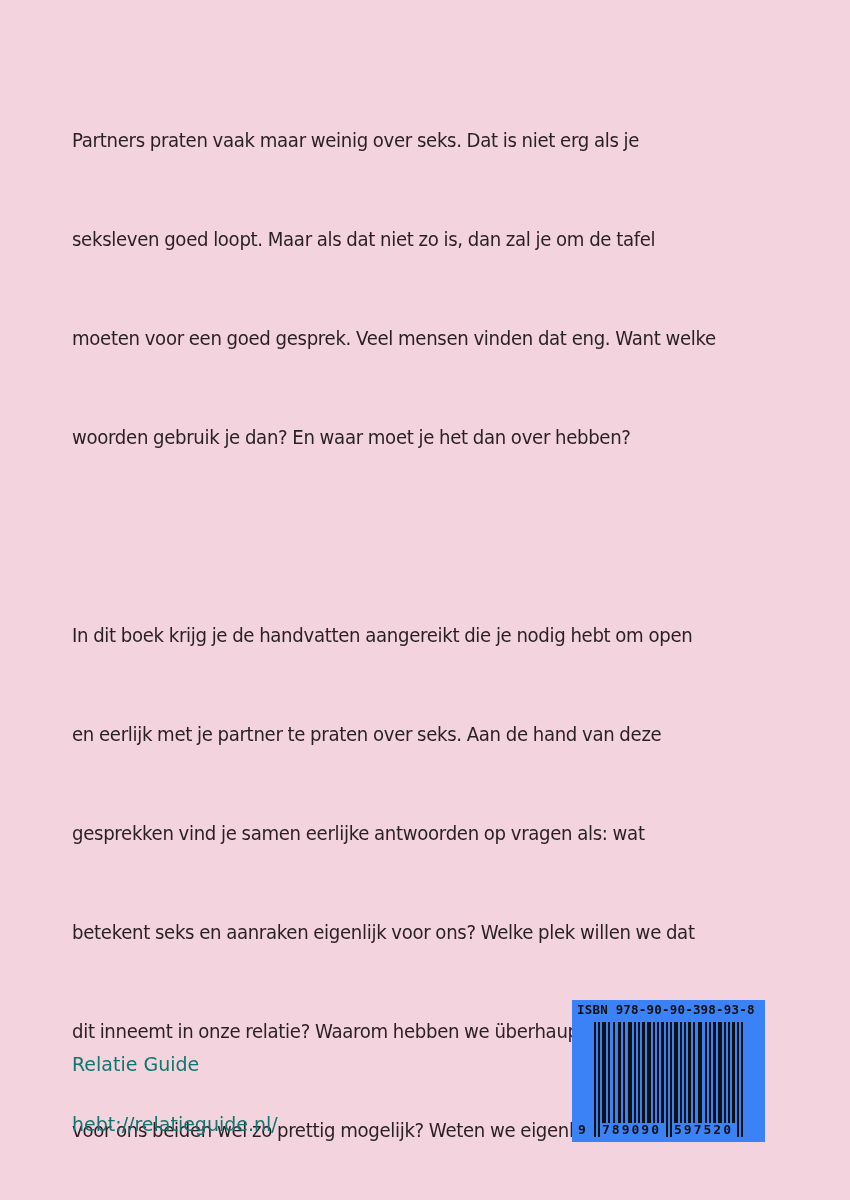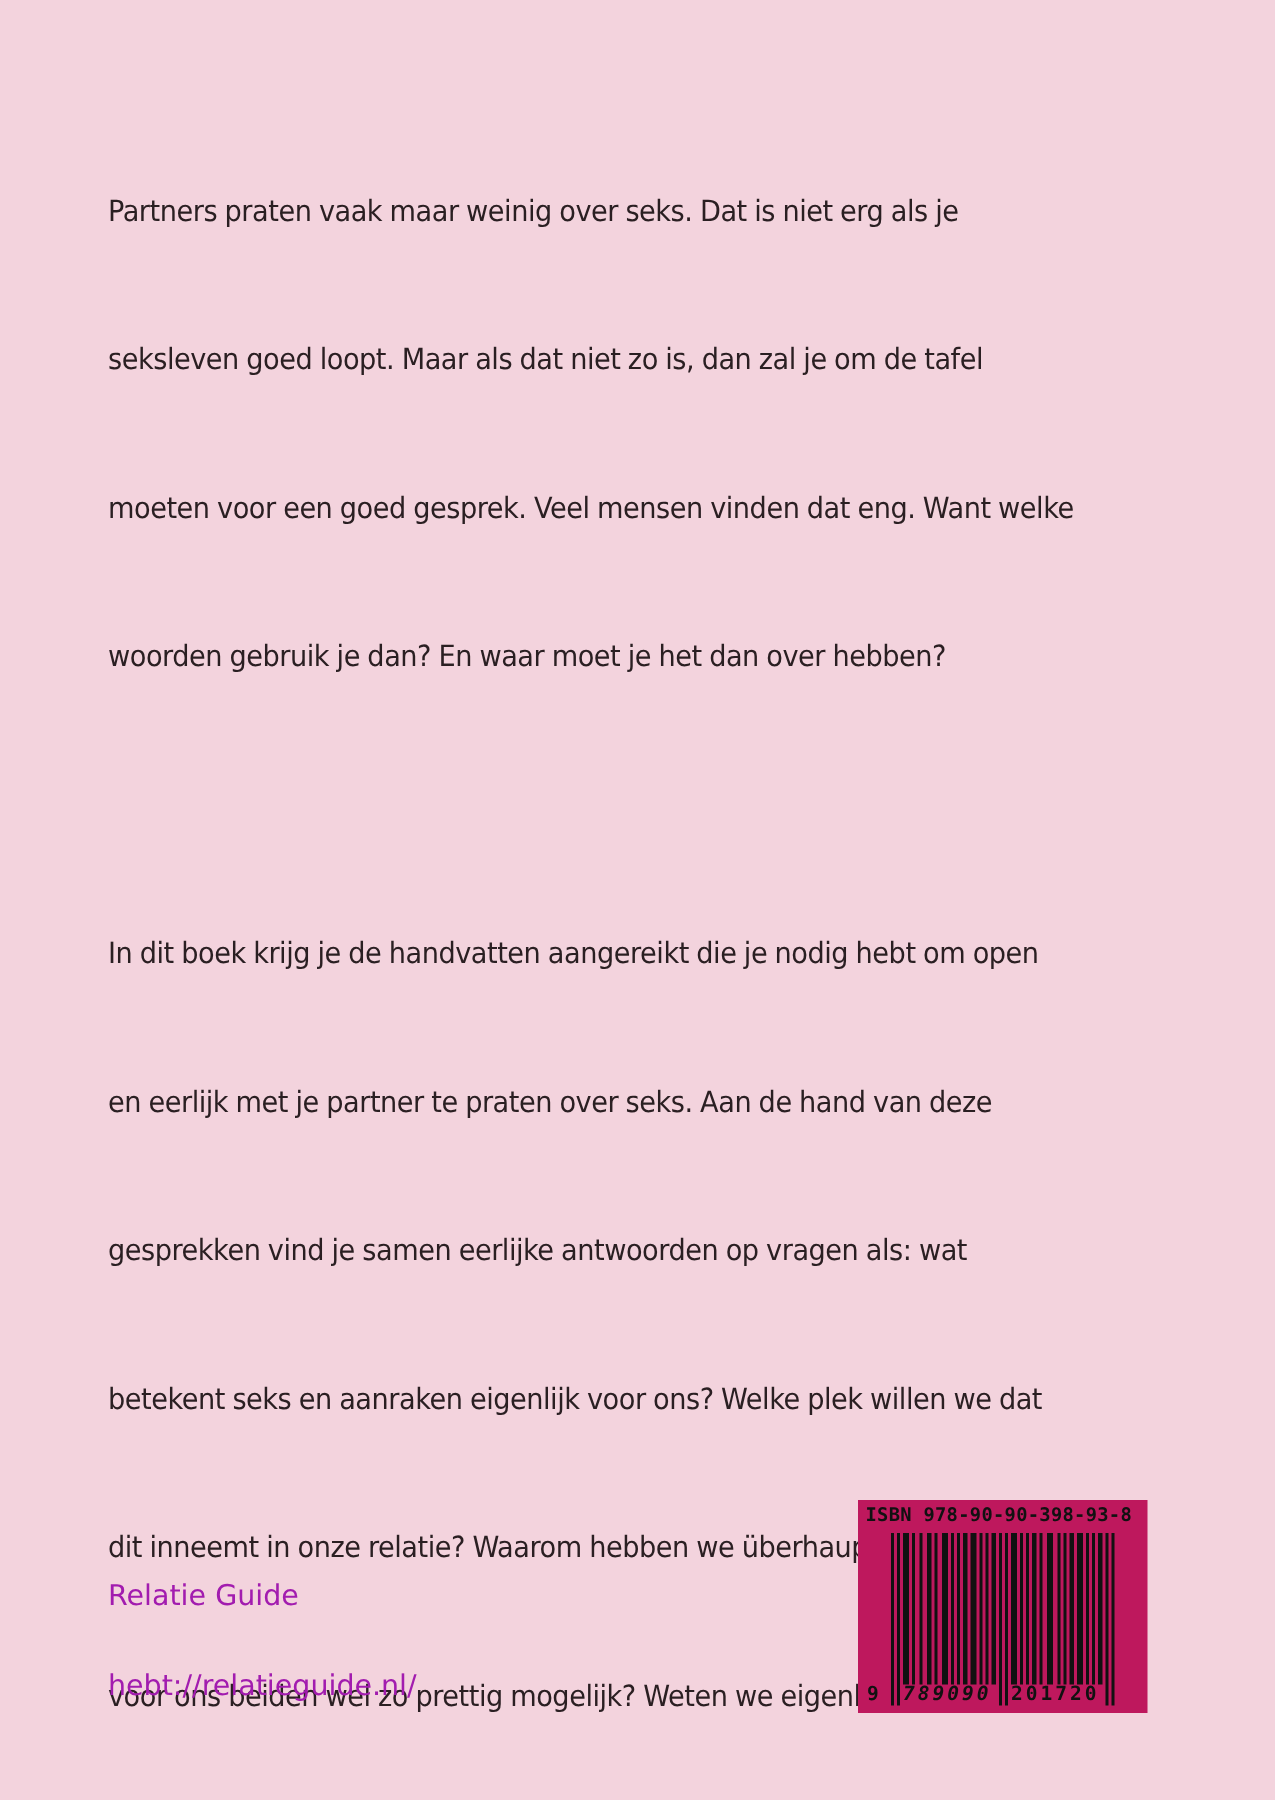--- a/index.html
+++ b/index.html
@@ -31,31 +31,31 @@
     transform: scaleX(0.93);
     transform-origin: left top;
     width: 785px;
   }
   .line { display: block; white-space: nowrap; }
   .footer-label {
     position: absolute;
     left: 72px;
     font-size: 19px;
     line-height: 24px;
-    color: #a21caf;
+    color: #0f766e;
   }
   #brand { top: 1052px; }
   #url { top: 1112px; }
   .barcode-box {
     position: absolute;
     left: 572px;
     top: 1000px;
     width: 193px;
     height: 142px;
-    background: #be185d;
+    background: #3b82f6;
   }
   .isbn-text {
     position: absolute;
     left: 5px;
     top: 2px;
     font-family: "DejaVu Sans Mono", "Liberation Mono", monospace;
     font-size: 12.5px;
     font-weight: bold;
     letter-spacing: 0.2px;
     color: #111;
@@ -144,15 +144,15 @@
       <rect x="146" y="22" width="4" height="101"></rect>
       <rect x="152" y="22" width="2" height="101"></rect>
       <rect x="156" y="22" width="2" height="101"></rect>
       <rect x="160" y="22" width="3" height="101"></rect>
 
       <rect x="165" y="22" width="2" height="115"></rect>
       <rect x="169" y="22" width="2" height="115"></rect>
     </g>
   </svg>
   <div class="ean-digits" style="left:6px;">9</div>
-  <div class="ean-digits" style="left:30px;font-style:italic;">789090</div>
-  <div class="ean-digits" style="left:102px;">201720</div>
+  <div class="ean-digits" style="left:30px;">789090</div>
+  <div class="ean-digits" style="left:102px;">597520</div>
 </div>
 
 </body></html>

